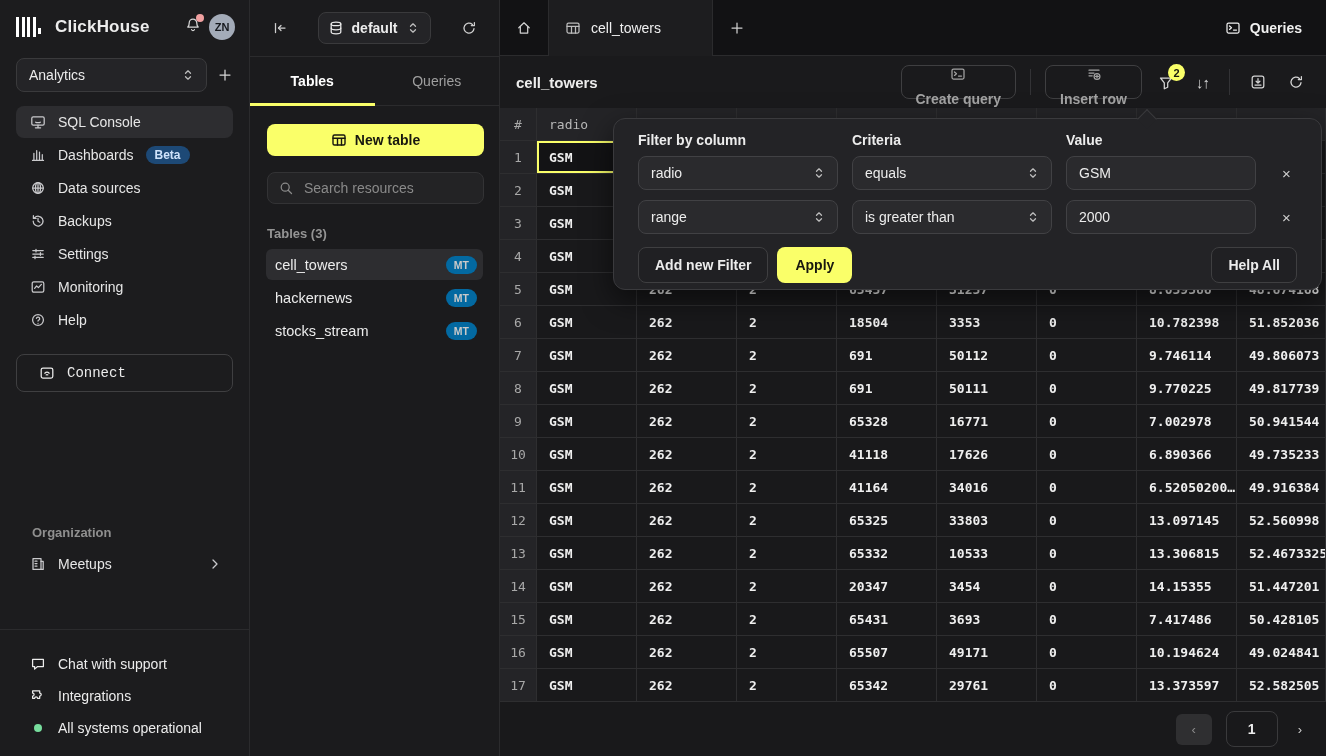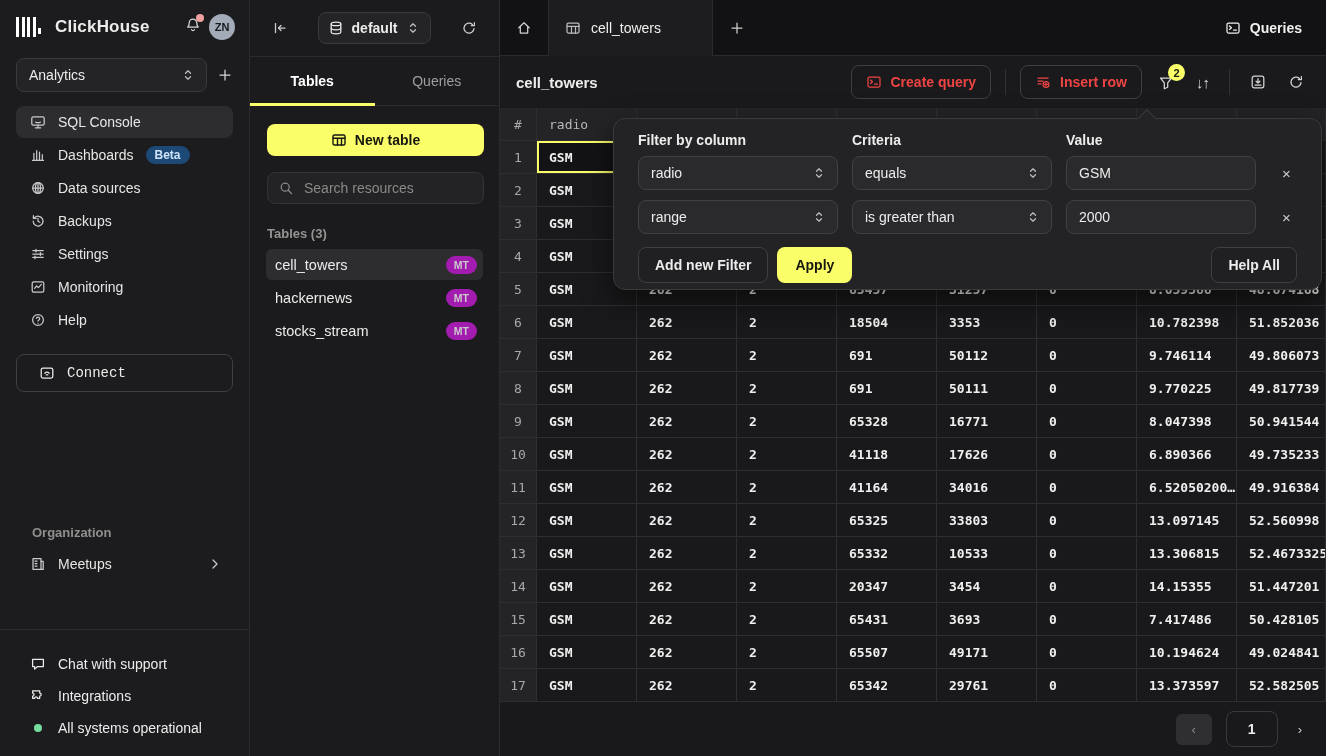--- a/index.html
+++ b/index.html
@@ -55,35 +55,35 @@
                  justify-content:center;gap:8px;font-family:inherit;}
   .search-box{margin:16px 16px 0 17px;width:217px;height:32px;border:1px solid #333335;border-radius:8px;background:#232325;
               display:flex;align-items:center;gap:8px;padding:0 10px;color:#8a8a8a;}
   .search-box input{background:transparent;border:none;outline:none;color:#d8d8d8;font-size:14px;width:100%;font-family:inherit;}
   .search-box input::placeholder{color:#8a8a8a;}
   .list-header{margin:22px 17px 8px 17px;font-size:13px;color:#949494;font-weight:600;}
   .tbl-list{padding:0 16px;display:flex;flex-direction:column;gap:2px;}
   .tbl-item{height:31px;display:flex;align-items:center;padding:0 6px 0 9px;border-radius:6px;font-size:14.5px;}
   .tbl-item.selected{background:#2d2d30;}
   .tbl-item .nm{flex:1;}
-  .mt-badge{font-size:10.5px;color:#c9c9c9;background:#a21caf;border-radius:10px;padding:3px 8px;font-weight:600;}
+  .mt-badge{font-size:10.5px;color:#c9c9c9;background:#0369a1;border-radius:10px;padding:3px 8px;font-weight:600;}
 
   
   #main{position:absolute;left:500px;top:0;width:826px;height:756px;background:#19191b;}
   .tabstrip{height:56px;background:#121214;display:flex;align-items:center;border-bottom:1px solid #2b2b2d;}
   .home-btn{width:48px;height:56px;display:flex;align-items:center;justify-content:center;color:#d0d0d0;}
   .doc-tab{height:56px;width:165px;background:#1d1d1f;border-left:1px solid #2b2b2d;border-right:1px solid #2b2b2d;
            display:flex;align-items:center;gap:10px;padding:0 16px;font-size:14px;color:#f0f0f0;}
   .doc-tab .icon{color:#bdbdbd;}
   .tab-plus{width:48px;height:56px;display:flex;align-items:center;justify-content:center;color:#cfcfcf;}
   .queries-top{margin-left:auto;margin-right:24px;display:flex;align-items:center;gap:9px;font-size:14px;font-weight:600;color:#f0f0f0;}
   .toolbar{height:52px;display:flex;align-items:center;padding:0 16px;gap:10px;background:#1a1a1c;}
   .tb-title{font-size:15px;font-weight:700;margin-right:auto;}
-  .btn-outline{height:34px;border:1px solid #3f3f41;border-radius:8px;background:transparent;color:#ef4444;font-size:14px;
-               font-weight:600;display:flex;align-items:center;gap:9px;padding:0 14px;font-family:inherit;}
+  .btn-outline{height:34px;border:1px solid #3f3f41;border-radius:8px;background:transparent;color:#a3a3a3;font-size:14px;
+               font-weight:600;display:flex;align-items:center;gap:9px;padding:0 14px;font-family:inherit;flex-direction:column;}
   .tb-divider{width:1px;height:26px;background:#333336;margin:0 4px;}
   .tb-icon{position:relative;color:#d5d5d5;background:none;border:none;padding:6px;display:flex;align-items:center;}
   .filter-count{position:absolute;top:-4px;right:-5px;width:17px;height:17px;border-radius:50%;background:var(--accent);
                 color:#17170f;font-size:11px;font-weight:700;display:flex;align-items:center;justify-content:center;}
   .sort-glyph{font-size:15px;color:#d5d5d5;letter-spacing:-1px;}
 
   
   #grid{position:absolute;left:0;top:108px;width:826px;font-family:"DejaVu Sans Mono",monospace;font-size:13px;}
   .tr{display:flex;height:33px;}
   .td,.th{border-right:1px solid #2e2e30;border-bottom:1px solid #2e2e30;display:flex;align-items:center;
@@ -561,21 +561,21 @@
           <div class="td" style="width: 89px;">49.817739</div>
         </div>
         <div class="tr">
           <div class="td gut" style="width: 37px;">9</div>
           <div class="td" style="width: 100px;">GSM</div>
           <div class="td" style="width: 100px;">262</div>
           <div class="td" style="width: 100px;">2</div>
           <div class="td" style="width: 100px;">65328</div>
           <div class="td" style="width: 100px;">16771</div>
           <div class="td" style="width: 100px;">0</div>
-          <div class="td" style="width: 100px;">8.047398</div>
+          <div class="td" style="width: 100px;">7.002978</div>
           <div class="td" style="width: 89px;">50.941544</div>
         </div>
         <div class="tr">
           <div class="td gut" style="width: 37px;">10</div>
           <div class="td" style="width: 100px;">GSM</div>
           <div class="td" style="width: 100px;">262</div>
           <div class="td" style="width: 100px;">2</div>
           <div class="td" style="width: 100px;">41118</div>
           <div class="td" style="width: 100px;">17626</div>
           <div class="td" style="width: 100px;">0</div>

